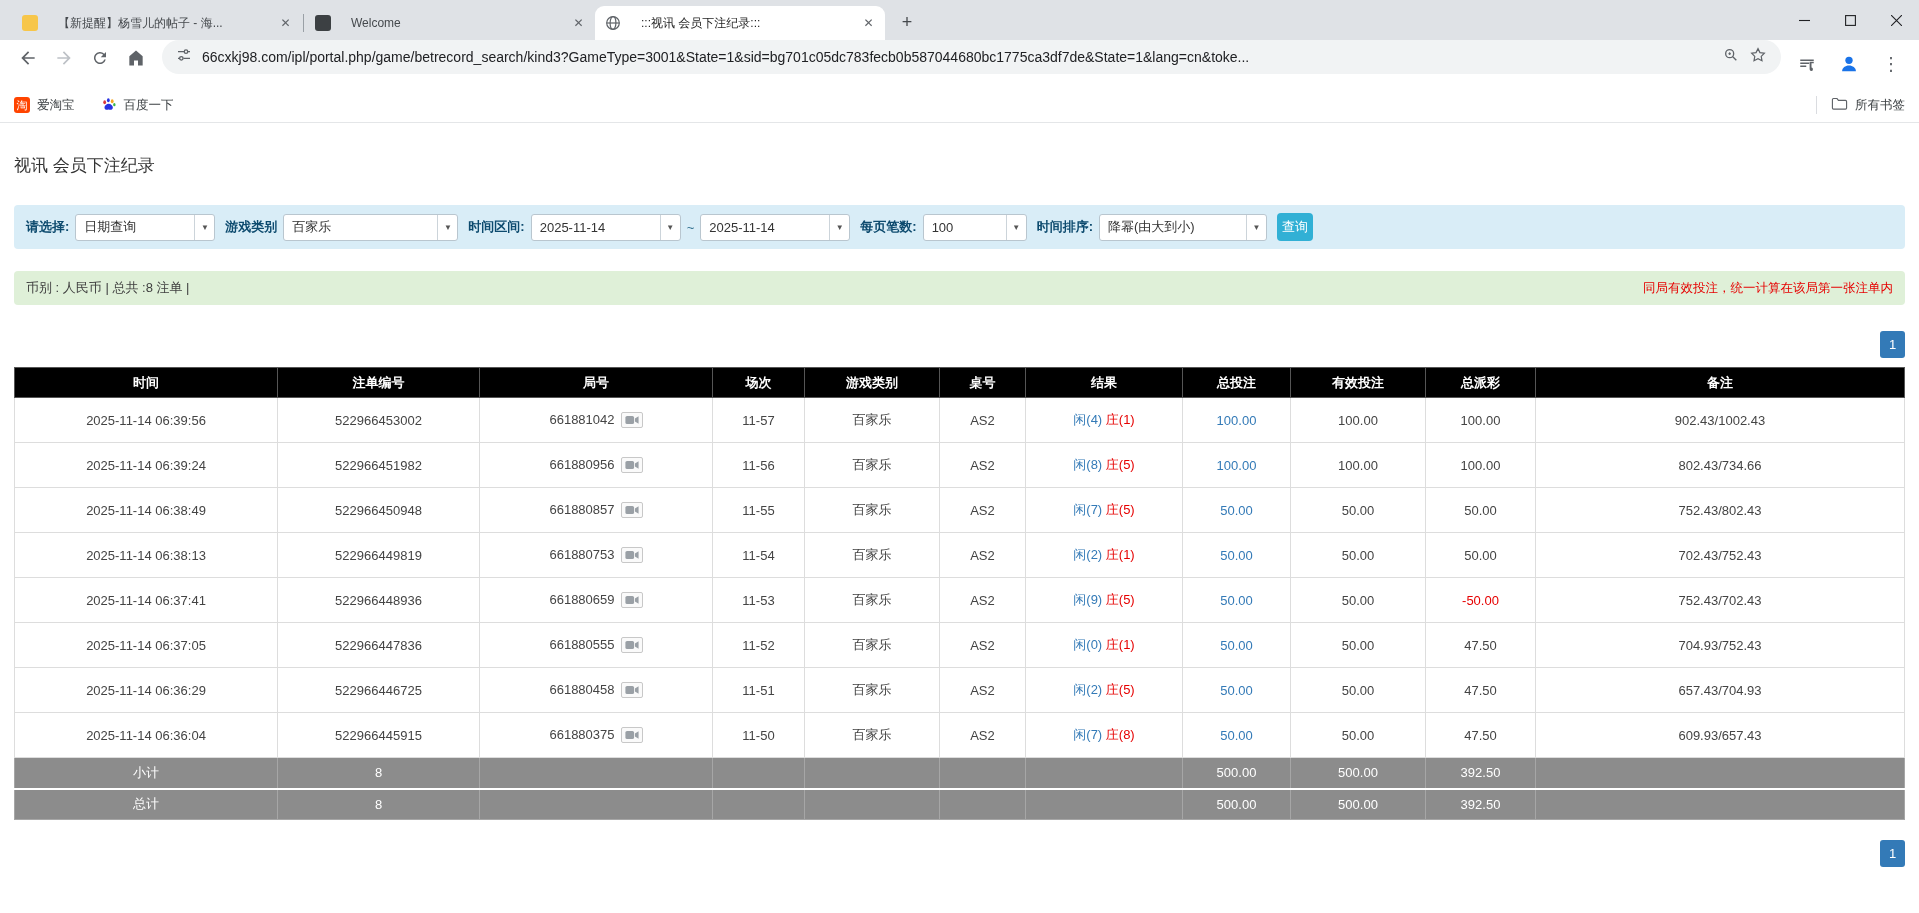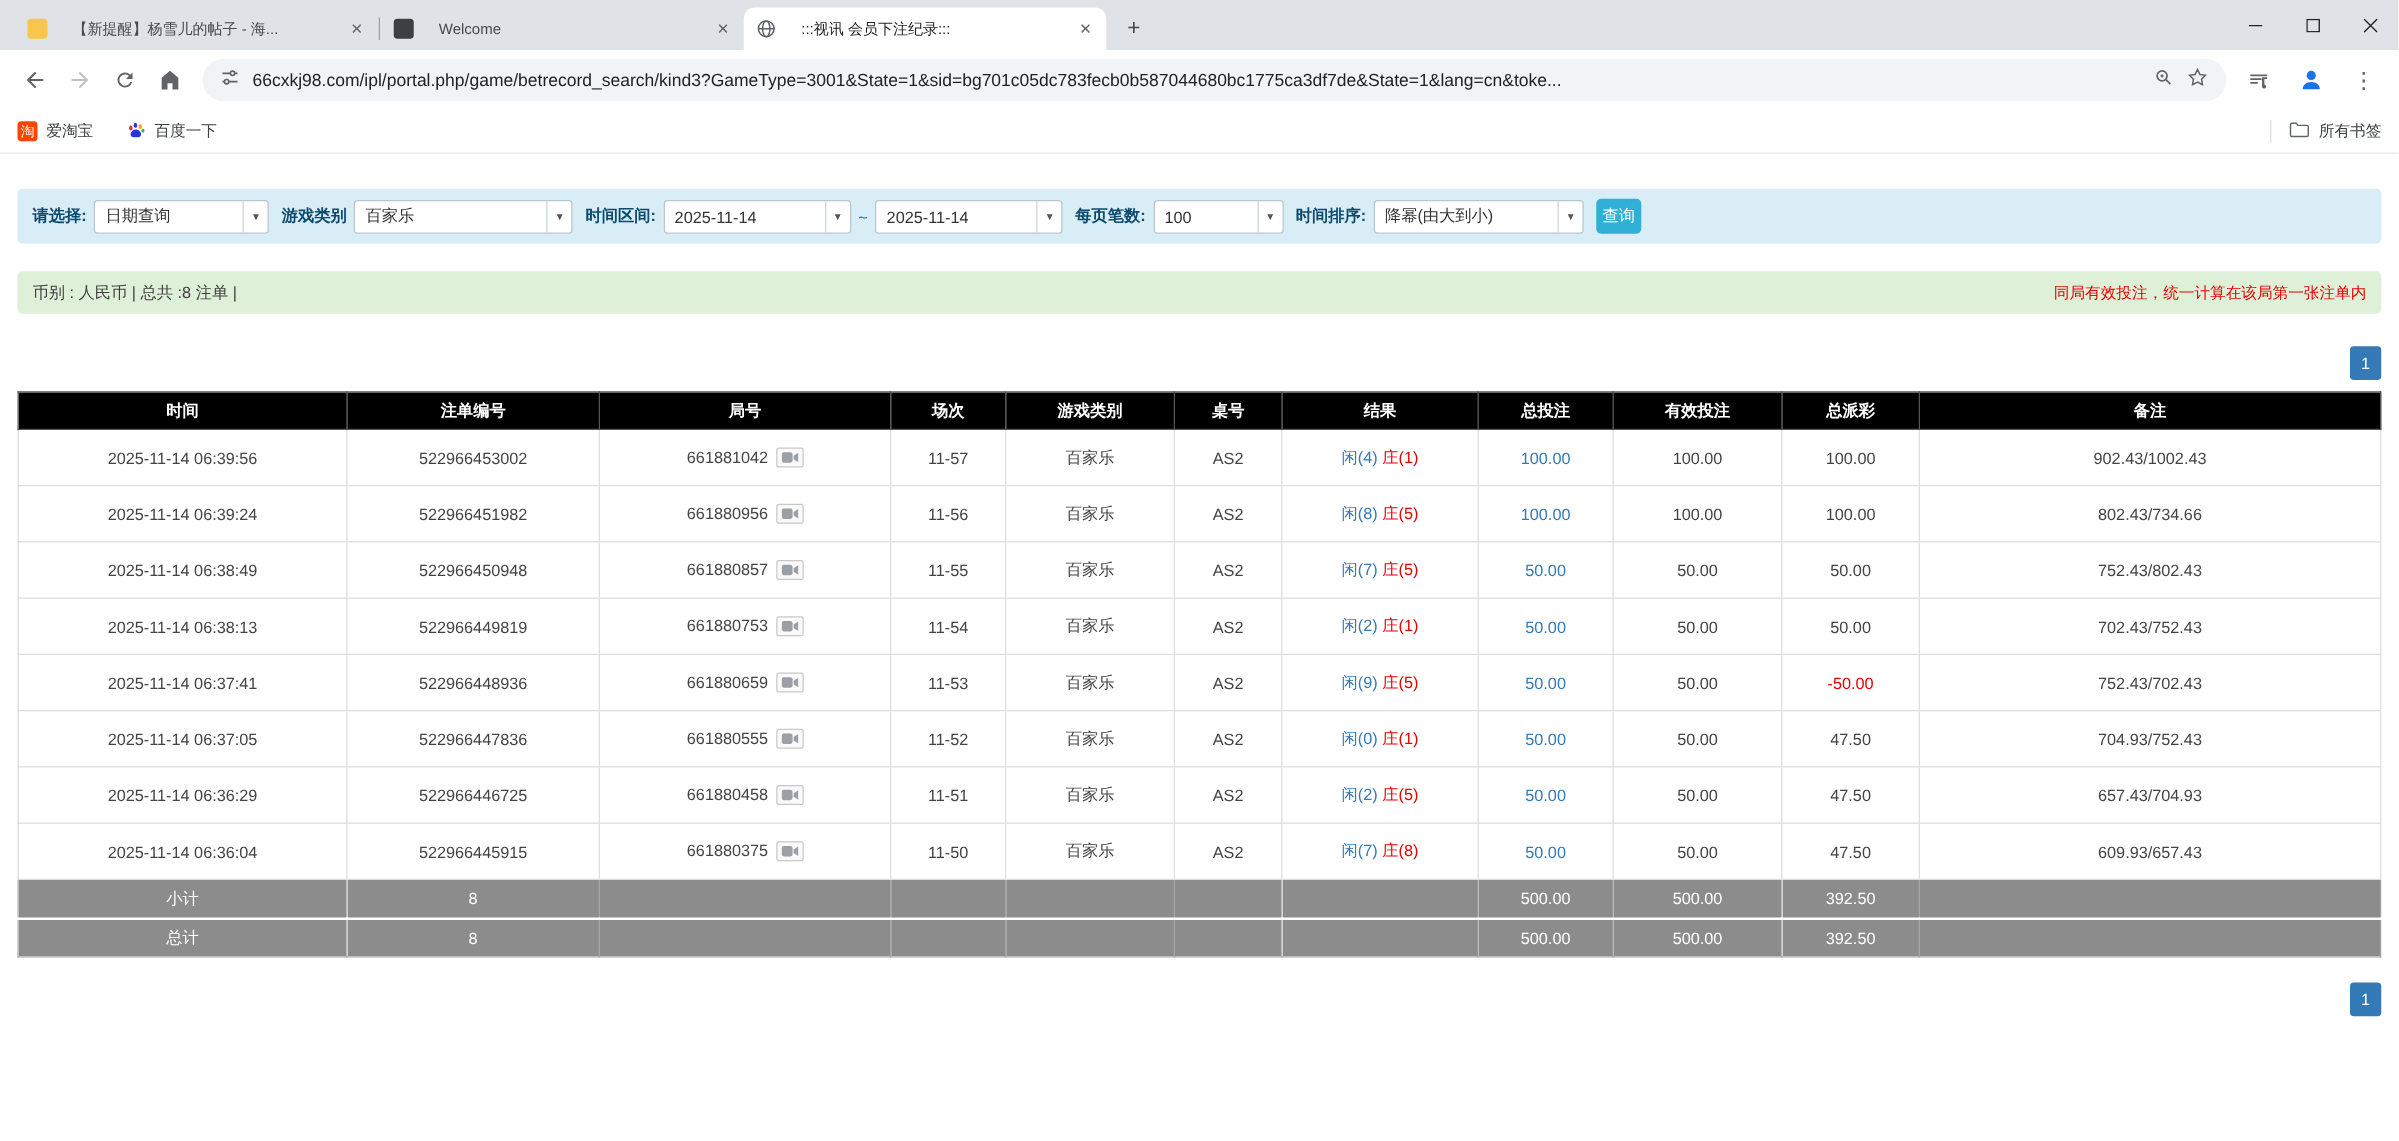--- a/index.html
+++ b/index.html
@@ -18,21 +18,21 @@
   .favicon { width:16px; height:16px; flex:none; border-radius:3px; }
   .fav-forum { background:#f7c64a; }
   .fav-welcome { background:#3c4043; }
   .tab-sep { width:1px; height:18px; background:#9aa0a6; margin:0 1px 8px 1px; }
   .new-tab { width:28px; height:28px; margin:0 0 4px 8px; border-radius:50%;
     display:flex; align-items:center; justify-content:center; color:#45494d; font-size:18px; }
   .win-controls { position:absolute; right:0; top:0; height:40px; display:flex; }
   .win-btn { width:46px; height:100%; display:flex; align-items:center;
     justify-content:center; color:#202124; }
 
-  .nav-bar { height:48px; background:#fff; display:flex; align-items:center; padding:0 10px; }
+  .nav-bar { height:48px; background:#fff; display:flex; padding:0 10px; }
   .nav-icon { width:36px; height:36px; border-radius:50%; display:flex; flex:none;
     align-items:center; justify-content:center; }
   .omnibox { flex:1; height:34px; background:#f1f3f4; border-radius:17px; display:flex;
     align-items:center; gap:10px; padding:0 14px; margin:0 8px; min-width:0; }
   .omnibox .url { flex:1; font-size:14px; color:#202124; white-space:nowrap; overflow:hidden; }
   .right-icons { display:flex; align-items:center; gap:6px; }
   .menu-dots { font-size:18px; color:#5f6368; }
 
   .bookmarks-bar { height:35px; background:#fff; border-bottom:1px solid #e4e6e8;
     display:flex; align-items:center; padding:0 14px; font-size:12.5px; color:#3c4043; }
@@ -217,20 +217,21 @@
         <svg width="17" height="15" viewBox="0 0 24 20" fill="none" stroke="#5f6368" stroke-width="1.6">
             <path d="M2 4.5A1.5 1.5 0 0 1 3.5 3h5l2 2.5h10A1.5 1.5 0 0 1 22 7v9.5a1.5 1.5 0 0 1-1.5 1.5h-17A1.5 1.5 0 0 1 2 16.5z"></path>
           </svg>
       </span>
       <span>所有书签</span>
     </div>
   </div>
 </div>
 
 <div class="page">
+  <div class="page-title">视讯 会员下注纪录</div>
 
   <div class="filter-bar">
     <span class="f-label">请选择:</span>
     <div class="combo" style="width:140px">
       <span class="val">日期查询</span>
       <span class="arrow">▼</span>
     </div>
     <span class="f-label">游戏类别</span>
     <div class="combo" style="width:175px">
       <span class="val">百家乐</span>

